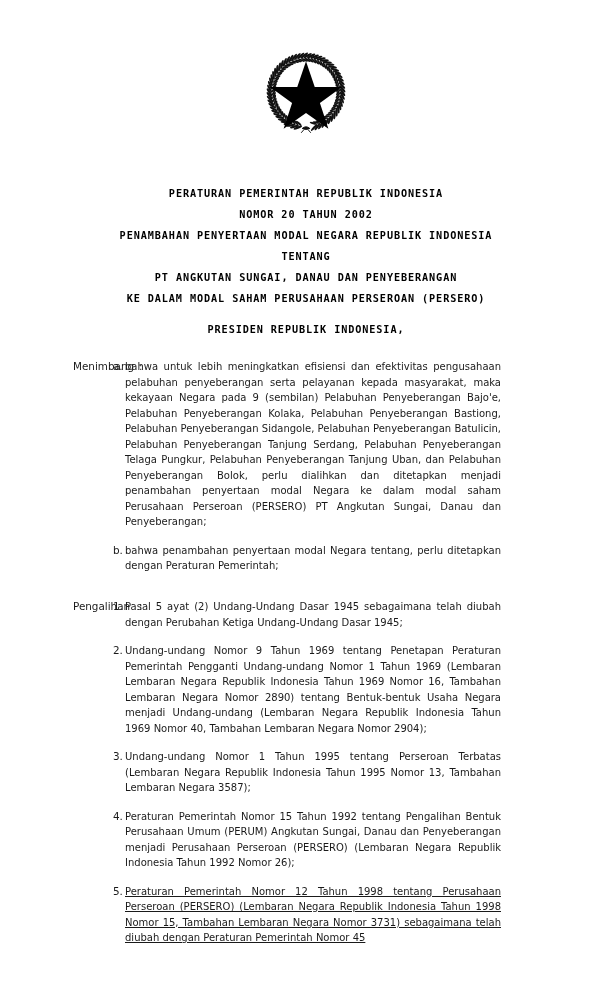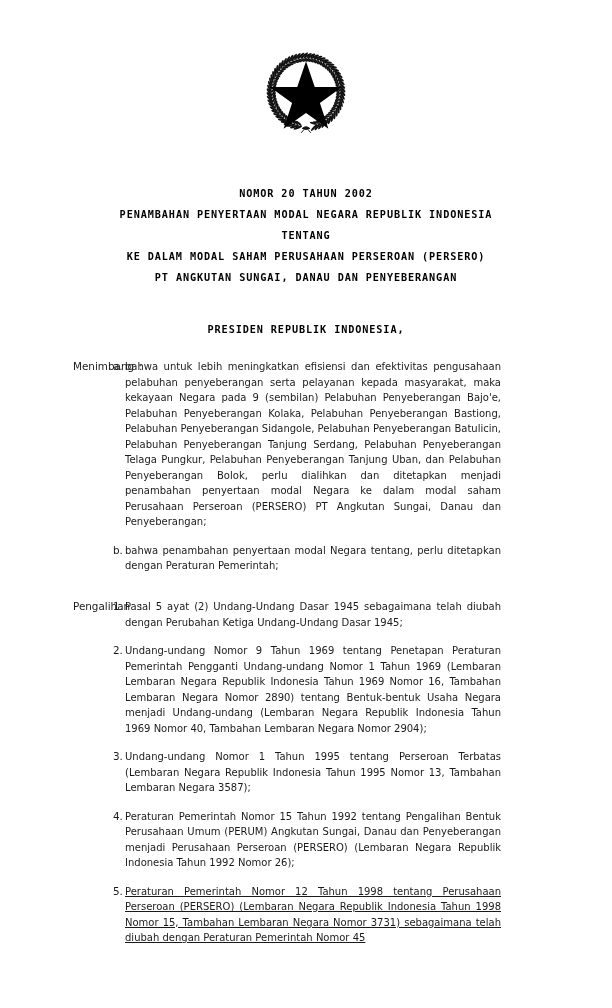--- a/index.html
+++ b/index.html
@@ -279,25 +279,26 @@
           <ellipse cx="115.07" cy="165.28" rx="7.5" ry="2.1" transform="rotate(557.00 115.07 165.28)"></ellipse>
           <path d="M92 176 q8 -7 16 0 q-8 4 -16 0 Z M96 178 l-6 7 M104 178 l6 7" stroke="#111111" stroke-width="2" fill="#111111"></path>
         </g>
       <g id="star-group">
         <polygon points="100,36 118.2,89.8 174.9,89.8 129.0,123.0 146.6,176.8 100,143.6 53.4,176.8 71.0,123.0 25.1,89.8 81.8,89.8" fill="#000000"></polygon>
       </g>
     </svg>
   </div>
 
   <div class="title-block">
+    <div class="tline">PERATURAN PEMERINTAH REPUBLIK INDONESIA</div>
     <div class="tline">NOMOR 20 TAHUN 2002</div>
     <div class="tline">PENAMBAHAN PENYERTAAN MODAL NEGARA REPUBLIK INDONESIA</div>
     <div class="tline">TENTANG</div>
+    <div class="tline">PT ANGKUTAN SUNGAI, DANAU DAN PENYEBERANGAN</div>
     <div class="tline">KE DALAM MODAL SAHAM PERUSAHAAN PERSEROAN (PERSERO)</div>
-    <div class="tline">PT ANGKUTAN SUNGAI, DANAU DAN PENYEBERANGAN</div>
   </div>
 
   <div class="opening-line">PRESIDEN REPUBLIK INDONESIA,</div>
 
   <div class="clause-section" id="menimbang-section">
     <div class="clause-row">
       <span class="clause-label">Menimbang</span>
       <span class="clause-colon">:</span>
       <ul class="clause-items">
         <li class="clause-item">

